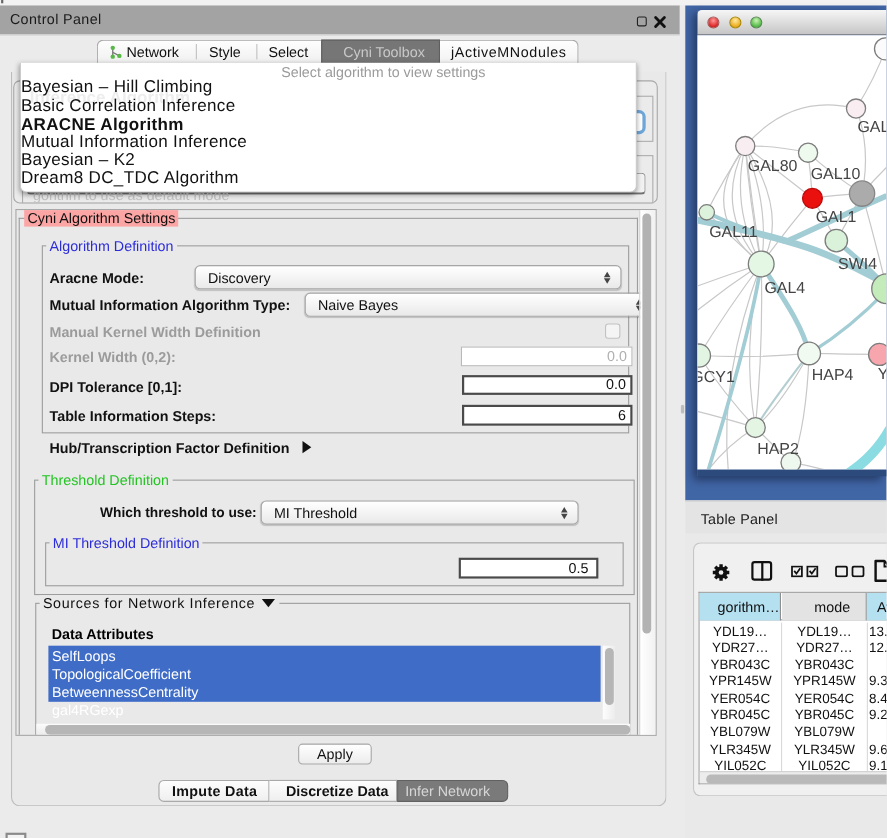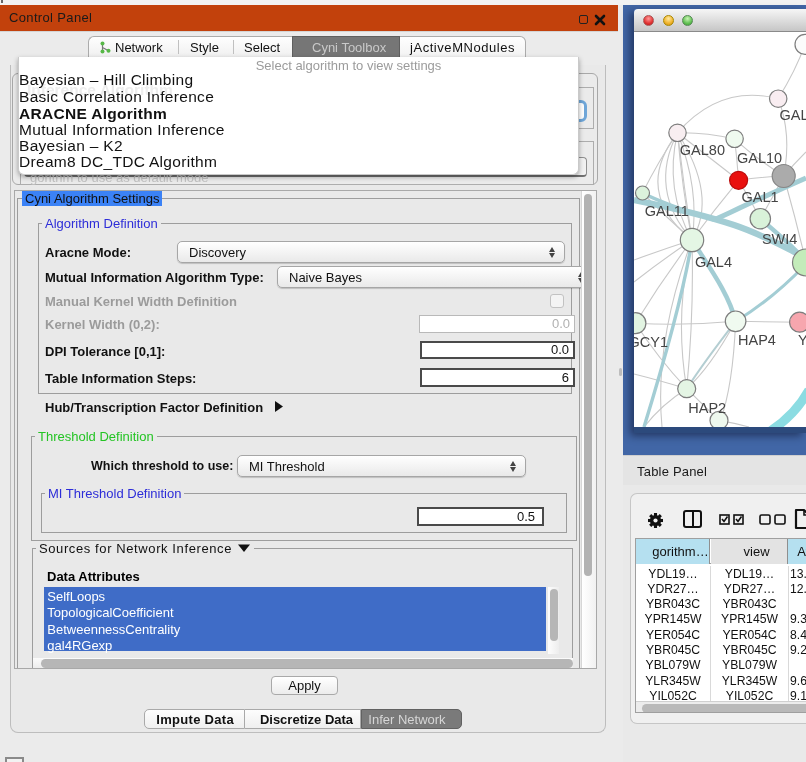--- a/index.html
+++ b/index.html
@@ -25,21 +25,21 @@
 </style>
 </head>
 <body>
 <div id="stage">
 
 <div class="abs" style="left:0;top:0;width:806px;height:5px;background:#f2f2f2;"></div>
 <div class="abs" style="left:1px;top:0;width:2px;height:3px;background:#666;"></div>
 
 <div class="abs" style="left:0;top:5px;width:618px;height:757px;background:#ebebeb;">
 
-  <div class="abs" style="left:0;top:0;width:618px;height:27px;background:#c2410c;border-bottom:1px solid #d4d4d4;">
+  <div class="abs" style="left:0;top:0;width:618px;height:27px;background:#a3a3a3;border-bottom:1px solid #d4d4d4;">
     <div class="abs" style="left:9px;top:5px;font-size:13px;letter-spacing:0.35px;color:#1a1a1a;">Control Panel</div>
     <div class="abs" style="left:579px;top:10px;width:9px;height:9px;border:1.5px solid #222;border-radius:2px;"></div>
     <svg class="abs" style="left:594px;top:9px;" width="12" height="12" viewBox="0 0 12 12">
       <path d="M2 2 L10 10 M10 2 L2 10" stroke="#111" stroke-width="2.6" stroke-linecap="round"></path>
     </svg>
   </div>
 
   <div id="toptabs" class="abs" style="left:88px;top:31px;height:22px;width:438px;">
     <div class="abs" style="left:0;top:0;width:204px;height:22px;background:linear-gradient(#fefefe,#f0f0f0);border:1px solid #ababab;border-radius:6px 0 0 0;border-right:none;"></div>
     <div class="abs" style="left:90px;top:4px;width:1px;height:14px;background:#c0c0c0;"></div>
@@ -75,21 +75,21 @@
     <div class="abs" style="left:0px;top:31px;font-size:15.5px;color:#111;letter-spacing:0.3px;">Basic Correlation Inference</div>
     <div class="abs" style="left:0px;top:47.5px;font-size:15.5px;color:#111;letter-spacing:0.3px;font-weight:bold;">ARACNE Algorithm</div>
     <div class="abs" style="left:0px;top:63.5px;font-size:15.5px;color:#111;letter-spacing:0.3px;">Mutual Information Inference</div>
     <div class="abs" style="left:0px;top:80px;font-size:15.5px;color:#111;letter-spacing:0.3px;">Bayesian – K2</div>
     <div class="abs" style="left:0px;top:96px;font-size:15.5px;color:#111;letter-spacing:0.3px;">Dream8 DC_TDC Algorithm</div>
   </div>
 
   <div id="scrollpane" class="abs" style="left:14px;top:185px;width:583px;height:479px;border:1px solid #a8a8a8;background:#e9e9e9;overflow:hidden;">
 
     <div class="abs" style="left:2px;top:7px;width:563px;height:600px;border:1px solid #9d9d9d;border-bottom:none;"></div>
-    <div class="abs" style="left:7px;top:0px;background:#3b82f6;padding:0 3px;font-size:13px;color:#111;">Cyni Algorithm Settings</div>
+    <div class="abs" style="left:7px;top:0px;background:#fca5a5;padding:0 3px;font-size:13px;color:#111;">Cyni Algorithm Settings</div>
 
     <div class="abs" style="left:23px;top:32px;width:534px;height:171px;border:1px solid #9d9d9d;"></div>
     <div class="abs" style="left:27px;top:25px;background:#e9e9e9;padding:0 3px;font-size:13px;color:#2d2dd8;">Algorithm Definition</div>
 
     <div class="abs" style="left:30px;top:54px;font-size:13px;font-weight:bold;color:#111;">Aracne Mode:</div>
     <div class="combo" style="left:162px;top:50px;width:388px;height:22px;">
           <span>Discovery</span>
         </div>
     <div class="abs" style="left:30px;top:79px;font-size:13px;font-weight:bold;color:#111;">Mutual Information Algorithm Type:</div>
     <div class="combo" style="left:262px;top:75px;width:317px;height:22px;">
@@ -119,21 +119,21 @@
     <div class="abs" style="left:26px;top:302px;width:526px;height:40px;border:1px solid #9d9d9d;"></div>
     <div class="abs" style="left:30px;top:295px;background:#e9e9e9;padding:0 3px;font-size:13px;color:#2d2dd8;">MI Threshold Definition</div>
     <div class="abs" style="left:402px;top:316px;width:127px;height:19px;border:2px solid #4a4a4a;background:#fff;font-size:13px;color:#111;text-align:right;line-height:15px;padding-right:7px;">0.5</div>
 
     <div class="abs" style="left:17px;top:357px;width:541px;height:121px;border:1px solid #9d9d9d;"></div>
     <div class="abs" style="left:21px;top:350px;background:#e9e9e9;padding:0 3px;font-size:13px;letter-spacing:0.6px;color:#111;height:15px;">Sources for Network Inference<svg style="margin-left:5px;" width="14" height="10" viewBox="0 0 14 10">
             <path d="M1 1.5 L13 1.5 L7 9 Z" fill="#111"></path>
           </svg></div>
     <div class="abs" style="left:32px;top:378px;font-size:13px;font-weight:bold;color:#000000;">Data Attributes</div>
 
-    <div class="abs" style="left:29px;top:396px;width:501.6px;height:64px;background:#3f6cc7;">
+    <div class="abs" style="left:29px;top:396px;width:501.6px;height:51px;background:#3f6cc7;">
       <div class="abs" style="left:3.3px;top:2px;font-size:13px;color:#fff;">SelfLoops</div>
       <div class="abs" style="left:3.3px;top:18px;font-size:13px;color:#fff;">TopologicalCoefficient</div>
       <div class="abs" style="left:3.3px;top:34.5px;font-size:13px;color:#fff;">BetweennessCentrality</div>
       <div class="abs" style="left:3.3px;top:51px;font-size:13px;color:#fff;">gal4RGexp</div>
     </div>
     <div class="abs" style="left:533px;top:396px;width:11px;height:66.5px;background:linear-gradient(to right,#fdfdfd,#ededed);"></div>
     <div class="abs" style="left:534.6px;top:398px;width:8px;height:52px;background:#b6b6b6;border-radius:4px;"></div>
 
     <div class="abs" style="left:18px;top:467px;width:540px;height:10px;background:linear-gradient(#fbfbfb,#ececec);"></div>
     <div class="abs" style="left:26px;top:467.5px;width:532px;height:9px;background:#b6b6b6;border-radius:5px;"></div>
@@ -294,21 +294,21 @@
     </svg>
     <svg class="abs" style="left:163px;top:14px;" width="18" height="22" viewBox="0 0 18 22">
       <path d="M2 2 L10 2 L15 7 L15 20 L2 20 Z" fill="none" stroke="#111" stroke-width="2.2" stroke-linejoin="round"></path>
       <path d="M10 2 L10 7 L15 7" fill="none" stroke="#111" stroke-width="1.6"></path>
     </svg>
   </div>
 
   <div class="abs" style="left:4px;top:44px;width:176px;height:175px;border:1px solid #9f9f9f;border-right:none;background:#fff;overflow:hidden;">
     <div id="tablehead" class="abs" style="left:0;top:0;width:176px;height:25px;border-bottom:1px solid #9f9f9f;">
       <div class="hcell" style="left:0;width:74px;background:#b5e0f0;padding-left:16px;">gorithm…</div>
-      <div class="hcell" style="left:74.6px;width:77px;background:#e3e3e3;padding-left:16px;">view</div>
+      <div class="hcell" style="left:74.6px;width:77px;background:#e3e3e3;padding-left:16px;">mode</div>
       <div class="hcell" style="left:152.3px;width:24px;background:#b5e0f0;border-right:none;text-align:left;padding-left:9px;">Av</div>
     </div>
     <div id="tablerows" class="abs" style="left:0;top:26.5px;width:176px;height:148px;">
       <div class="abs" style="left:74.3px;top:0;width:1px;height:137px;background:#d9d9d9;"></div>
       <div class="abs" style="left:152px;top:0;width:1px;height:137px;background:#d9d9d9;"></div>
       <div class="trow" style="left:0;top:1px;width:74px;text-align:center;">YDL19…</div>
       <div class="trow" style="left:75px;top:1px;width:77px;text-align:center;">YDL19…</div>
       <div class="trow" style="left:154px;top:1px;">13.2</div>
       <div class="trow" style="left:0;top:16px;width:74px;text-align:center;">YDR27…</div>
       <div class="trow" style="left:75px;top:16px;width:77px;text-align:center;">YDR27…</div>

